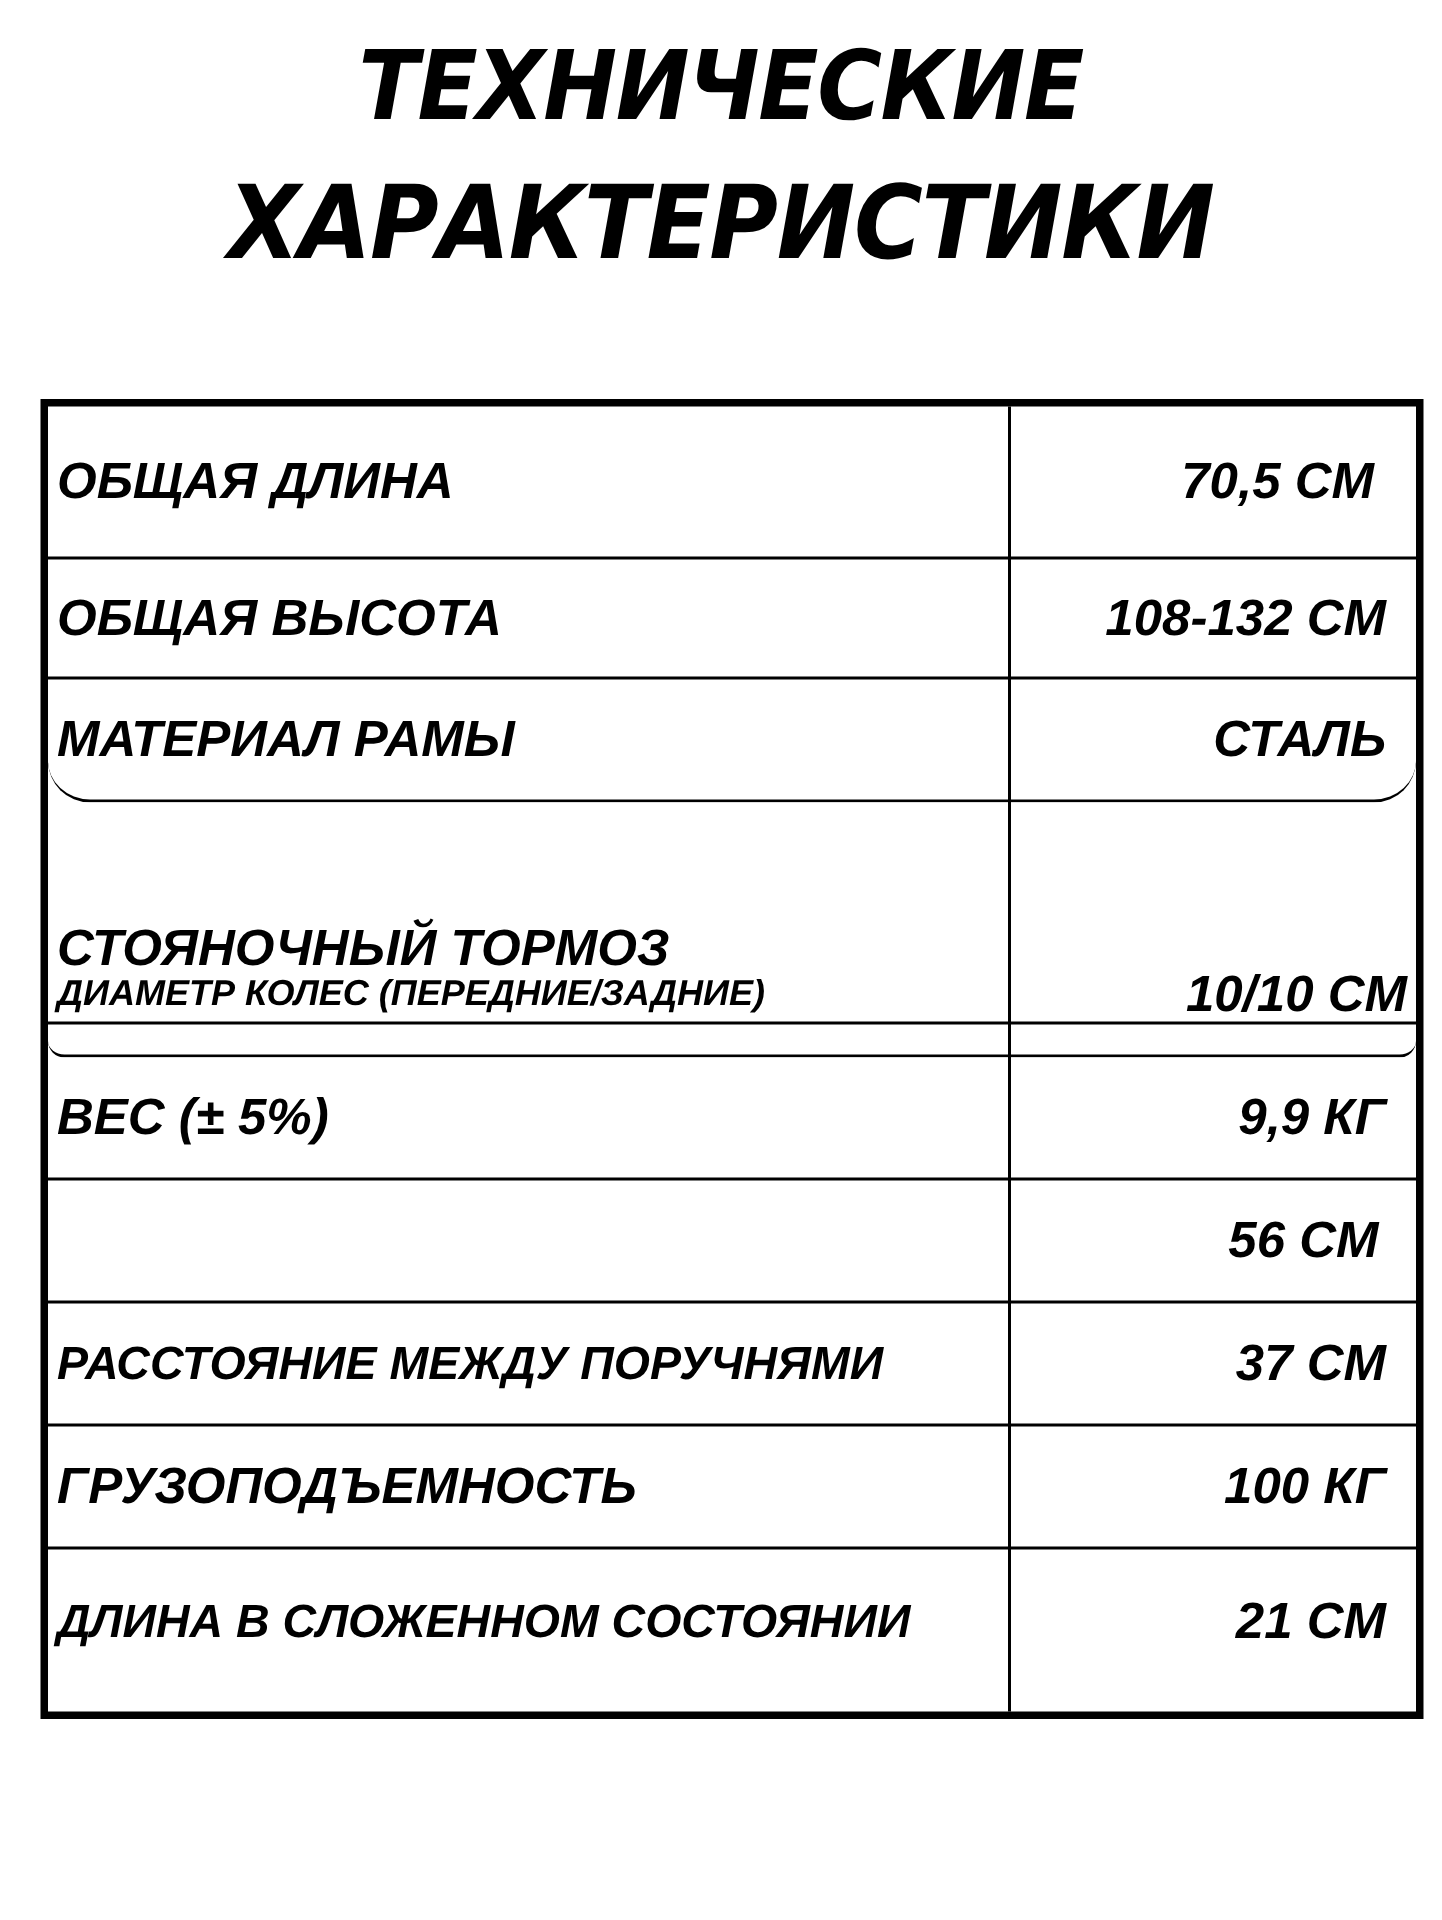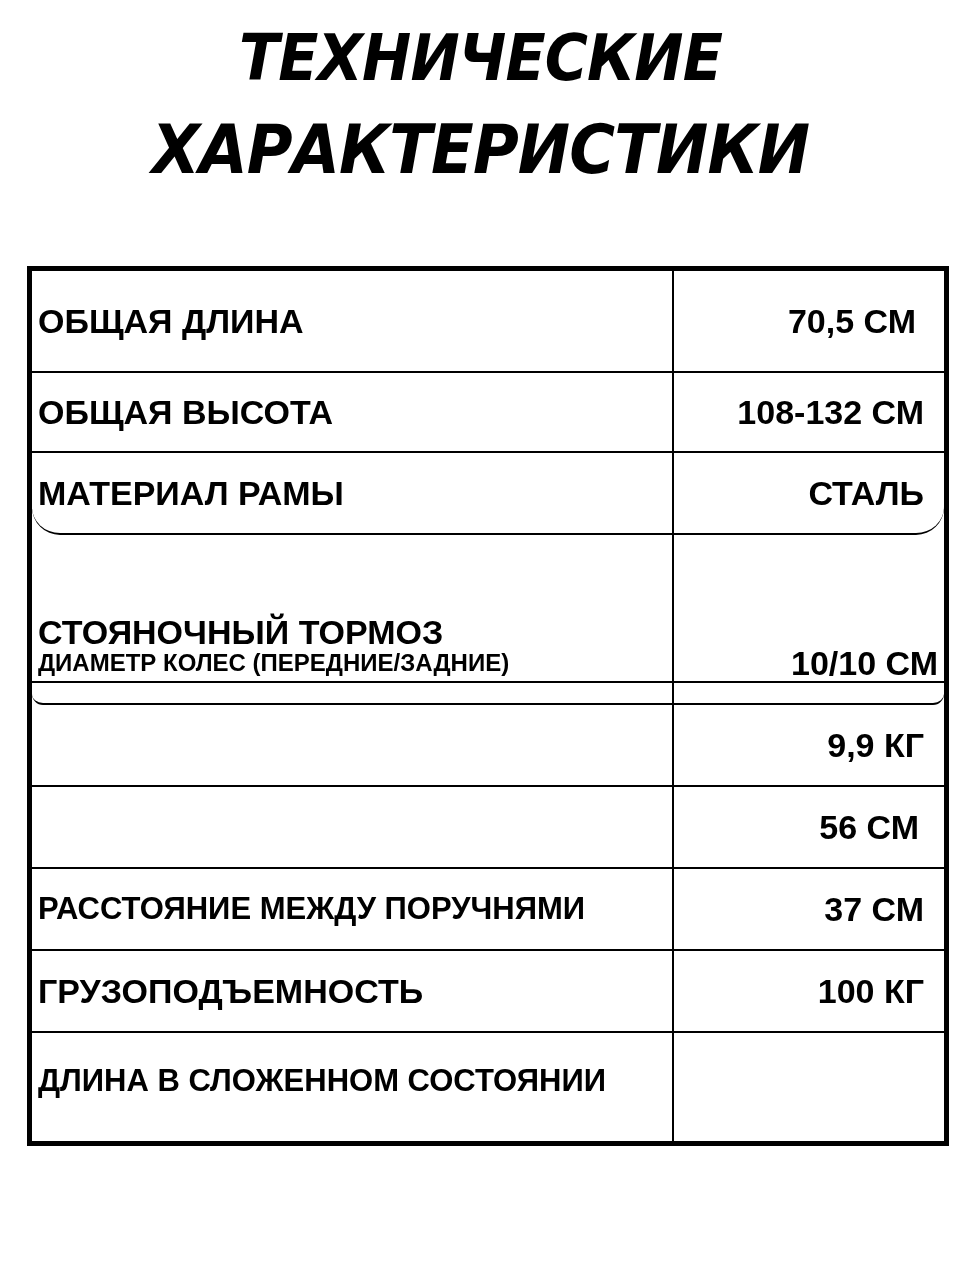--- a/index.html
+++ b/index.html
@@ -1,21 +1,21 @@
 <!DOCTYPE html>
 <html><head>
   <meta charset="utf-8">
   <style>
     html, body { margin: 0; padding: 0; background: #ffffff; }
     body { width: 961px; height: 1280px; position: relative; overflow: hidden; color: #000; font-family: "Liberation Sans", sans-serif; }
     .title { position: absolute; left: 0; width: 961px; text-align: center; font-family: "DejaVu Sans", sans-serif; font-weight: 900; font-style: italic; letter-spacing: -1px; transform: scaleX(0.92); }
     .t1 { top: 20px; font-size: 64px; line-height: 76px; }
     .t2 { top: 110px; font-size: 68px; line-height: 80px; }
     .spec-table { position: absolute; left: 27px; top: 266px; width: 922px; height: 880px; border: 5px solid #000; box-sizing: border-box; }
-    .row { position: absolute; left: 0; width: 912px; box-sizing: border-box; border-bottom: 2px solid #000; }
+    .row { position: absolute; left: 0; width: 912px; box-sizing: border-box; border-bottom: 2px solid #000; font-style: italic; }
     .row:last-child { border-bottom: none; }
     .divider { position: absolute; left: 640px; top: 0; width: 2px; height: 870px; background: #000; }
     .lab { position: absolute; left: 6px; top: 0; height: 100%; display: flex; align-items: center; font-weight: 700; white-space: nowrap; }
     .val { position: absolute; right: 20px; top: 0; height: 100%; display: flex; align-items: center; justify-content: flex-end; font-weight: 700; white-space: nowrap; text-align: right; }
     .l34 { font-size: 34px; }
     .l30 { font-size: 31px; }
     .l24 { font-size: 24px; }
     .v34 { font-size: 34px; }
     .small { font-size: 17px; line-height: 22px; flex-direction: column; align-items: flex-start; justify-content: center; right: 24px; }
   </style>
@@ -46,33 +46,35 @@
   <div class="row" style="top:264px;height:100px;margin-top:48px;">
     <div class="lab l34">СТОЯНОЧНЫЙ ТОРМОЗ</div>
   </div>
 
   <div class="row" style="top:352px;height:82px;border-radius:11px;">
     <div class="lab l24">ДИАМЕТР КОЛЕС (ПЕРЕДНИЕ/ЗАДНИЕ)</div>
     <div class="val v34" style="right:6px;">10/10 СМ</div>
   </div>
 
   <div class="row" style="top:434px;height:82px;">
+    <div class="lab l34">ВЕС (± 5%)</div>
     <div class="val v34">9,9 КГ</div>
   </div>
 
   <div class="row" style="top:516px;height:82px;">
     <div class="val v34" style="right:25px;">56 СМ</div>
   </div>
 
   <div class="row" style="top:598px;height:82px;">
     <div class="lab l30">РАССТОЯНИЕ МЕЖДУ ПОРУЧНЯМИ</div>
     <div class="val v34">37 СМ</div>
   </div>
 
   <div class="row" style="top:680px;height:82px;">
     <div class="lab l34">ГРУЗОПОДЪЕМНОСТЬ</div>
     <div class="val v34">100 КГ</div>
   </div>
 
   <div class="row" style="top:762px;height:120px;">
     <div class="lab l30" style="height:96px;">ДЛИНА В СЛОЖЕННОМ СОСТОЯНИИ</div>
+    <div class="val v34" style="height:96px;">21 СМ</div>
   </div>
 </div>
 
 </body></html>

